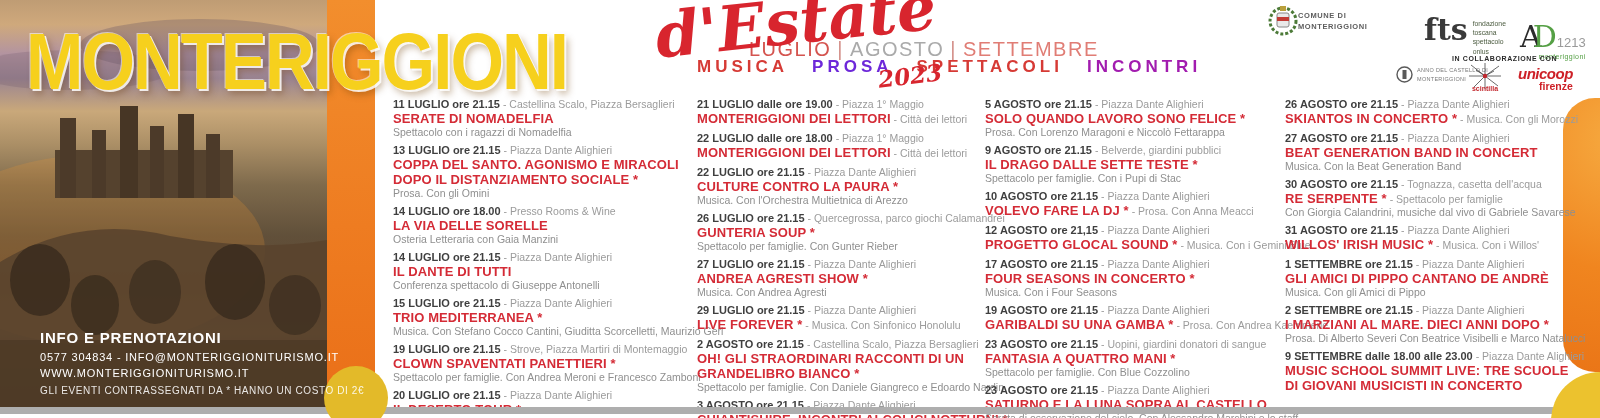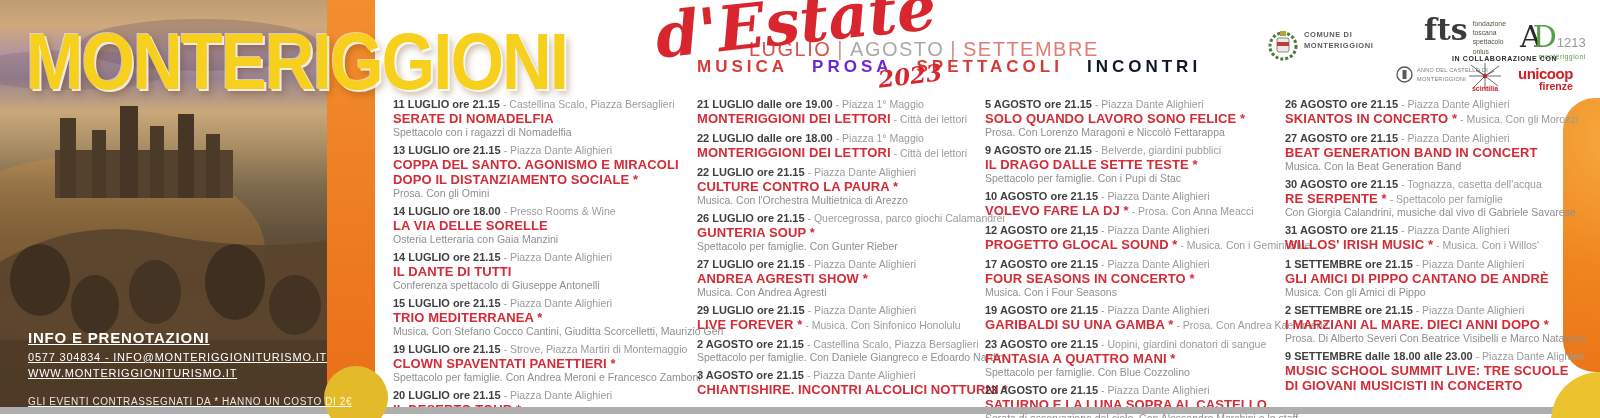--- a/index.html
+++ b/index.html
@@ -37,45 +37,45 @@
       font-family:"DejaVu Serif",serif;font-style:italic;font-weight:bold;
       font-size:23px;color:#d8252e;transform:rotate(-7deg);}
 
   .months-line{position:absolute;left:732px;top:38px;z-index:2;font-size:20px;letter-spacing:1.5px;white-space:nowrap;margin-left:17px;}
   .months-line .sep{padding:0 6px;}
   .categories-line{position:absolute;left:697px;top:57px;z-index:2;font-size:17px;font-weight:bold;
       letter-spacing:4px;white-space:nowrap;}
   .categories-line span{margin-right:24px;}
 
   
-  .logo-comune{position:absolute;left:1268px;top:29px;display:flex;gap:6px;z-index:2;}
+  .logo-comune{position:absolute;left:1268px;top:4px;display:flex;align-items:center;z-index:2;}
   .comune-label{font-size:7.5px;font-weight:bold;color:#5d5d5d;letter-spacing:.6px;line-height:1.5;}
   .logo-fts{position:absolute;left:1424px;top:16px;display:flex;align-items:flex-start;gap:5px;z-index:2;}
   .fts-mark{font-family:"DejaVu Serif",serif;font-weight:bold;font-size:30px;color:#3a3a3a;line-height:.9;}
   .fts-label{font-size:6.8px;color:#4c5c40;line-height:1.35;padding-top:3px;}
   .logo-ad{position:absolute;left:1520px;top:22px;z-index:2;line-height:1;}
   .ad-a{font-family:"DejaVu Serif",serif;font-size:30px;color:#2b2b2b;}
   .ad-d{font-family:"DejaVu Serif",serif;font-size:30px;color:#55a045;margin-left:-9px;}
   .ad-num{font-size:13px;color:#9a9a9a;}
   .ad-sub{font-size:7px;color:#55a045;letter-spacing:.4px;margin-top:1px;text-align:right;}
   .collab-label{position:absolute;left:1452px;top:55px;font-size:7px;font-weight:bold;color:#2b2b2b;
       letter-spacing:.6px;z-index:2;}
   .logo-castello{position:absolute;left:1396px;top:66px;display:flex;align-items:center;gap:4px;z-index:2;}
   .castello-label{font-size:5.5px;color:#7a7a7a;line-height:1.5;letter-spacing:.3px;}
   .logo-scintilla{position:absolute;left:1468px;top:62px;z-index:2;text-align:center;}
   .scintilla-label{font-size:7px;color:#c2272d;font-weight:bold;margin-top:-9px;}
   .logo-unicoop{position:absolute;left:1518px;top:66px;z-index:2;line-height:1;}
-  .unicoop-label{font-size:15px;font-weight:bold;color:#cd2027;letter-spacing:-.5px;}
+  .unicoop-label{font-size:15px;font-weight:bold;color:#cd2027;letter-spacing:-.5px;font-style:italic;}
   .unicoop-city{font-size:10.5px;font-weight:bold;color:#cd2027;text-align:right;margin-top:0px;}
 
   
-  .info-block{position:absolute;left:28px;top:329px;z-index:4;color:#fff;text-decoration:underline;}
+  .info-block{position:absolute;left:40px;top:329px;z-index:4;color:#fff;}
   .info-heading{font-size:15px;font-weight:bold;letter-spacing:.8px;margin-bottom:4px;}
   .info-line{font-size:11px;letter-spacing:.8px;line-height:1.45;}
-  .info-note{font-size:10px;letter-spacing:.6px;color:rgba(255,255,255,.88);margin-top:14px;}
+  .info-note{font-size:10px;letter-spacing:.6px;color:rgba(255,255,255,.88);margin-top:3px;}
 
   
   .col{position:absolute;top:98px;z-index:2;}
   .col-1{left:393px;width:300px;}
   .col-2{left:697px;width:286px;}
   .col-3{left:985px;width:298px;}
   .col-4{left:1285px;width:292px;}
   .event{margin-bottom:6px;}
   .when-line{font-size:11px;line-height:13px;white-space:pre;}
   .when{font-weight:bold;color:#3f3f3f;}
@@ -116,21 +116,21 @@
   <div class="right-bar"></div>
   <div class="bottom-strip"></div>
   <div class="circle-left"></div>
   <div class="circle-right"></div>
 
   <div class="main-title">MONTERIGGIONI</div>
   <div class="script-title">d'Estate</div>
   <div class="year-label">2023</div>
 
   <div class="months-line"><span style="color: rgb(212, 84, 79);">LUGLIO</span><span class="sep" style="color: rgb(212, 144, 138);">|</span><span style="color: rgb(170, 170, 170);">AGOSTO</span><span class="sep" style="color: rgb(212, 144, 138);">|</span><span style="color: rgb(224, 125, 117);">SETTEMBRE</span></div>
-  <div class="categories-line"><span style="color: rgb(214, 58, 53);">MUSICA</span><span style="color: #6d28d9;">PROSA</span><span style="color: rgb(214, 58, 53);">SPETTACOLI</span><span style="color: #0f172a;">INCONTRI</span></div>
+  <div class="categories-line"><span style="color: rgb(214, 58, 53);">MUSICA</span><span style="color: #6d28d9;">PROSA</span><span style="color: rgb(214, 58, 53);">SPETTACOLI</span><span style="color: #a21caf;">INCONTRI</span></div>
 
   <div class="logo-comune">
     <svg width="30" height="34" viewBox="0 0 30 34">
       <circle cx="15" cy="17" r="13" fill="none" stroke="#4c7a38" stroke-width="3" stroke-dasharray="3 2"></circle>
       <rect x="9" y="9" width="12" height="14" rx="2" fill="#e9e9e9" stroke="#888" stroke-width="1"></rect>
       <rect x="9" y="13" width="12" height="4" fill="#c23b35"></rect>
       <rect x="12" y="2" width="6" height="5" fill="#b9a03c"></rect>
     </svg>
     <div class="comune-label">
       <div>COMUNE DI</div>
@@ -256,20 +256,22 @@
         <div class="when-line"><span class="when">27 LUGLIO ore 21.15</span><span class="where"> - Piazza Dante Alighieri</span></div>
         <div class="title-line"><span class="etitle">ANDREA AGRESTI SHOW *</span></div>
         <div class="desc">Musica. Con Andrea Agresti</div>
       </div>
       <div class="event">
         <div class="when-line"><span class="when">29 LUGLIO ore 21.15</span><span class="where"> - Piazza Dante Alighieri</span></div>
         <div class="title-line"><span class="etitle">LIVE FOREVER *</span><span class="after"> - Musica. Con Sinfonico Honolulu</span></div>
       </div>
       <div class="event">
         <div class="when-line"><span class="when">2 AGOSTO ore 21.15</span><span class="where"> - Castellina Scalo, Piazza Bersaglieri</span></div>
+        <div class="title-line"><span class="etitle">OH! GLI STRAORDINARI RACCONTI DI UN
+GRANDELIBRO BIANCO *</span></div>
         <div class="desc">Spettacolo per famiglie. Con Daniele Giangreco e Edoardo Nardin</div>
       </div>
       <div class="event">
         <div class="when-line"><span class="when">3 AGOSTO ore 21.15</span><span class="where"> - Piazza Dante Alighieri</span></div>
         <div class="title-line"><span class="etitle">CHIANTISHIRE. INCONTRI ALCOLICI NOTTURNI *</span></div>
       </div>
     </div>
   <div class="col col-3">
       <div class="event">
         <div class="when-line"><span class="when">5 AGOSTO ore 21.15</span><span class="where"> - Piazza Dante Alighieri</span></div>

